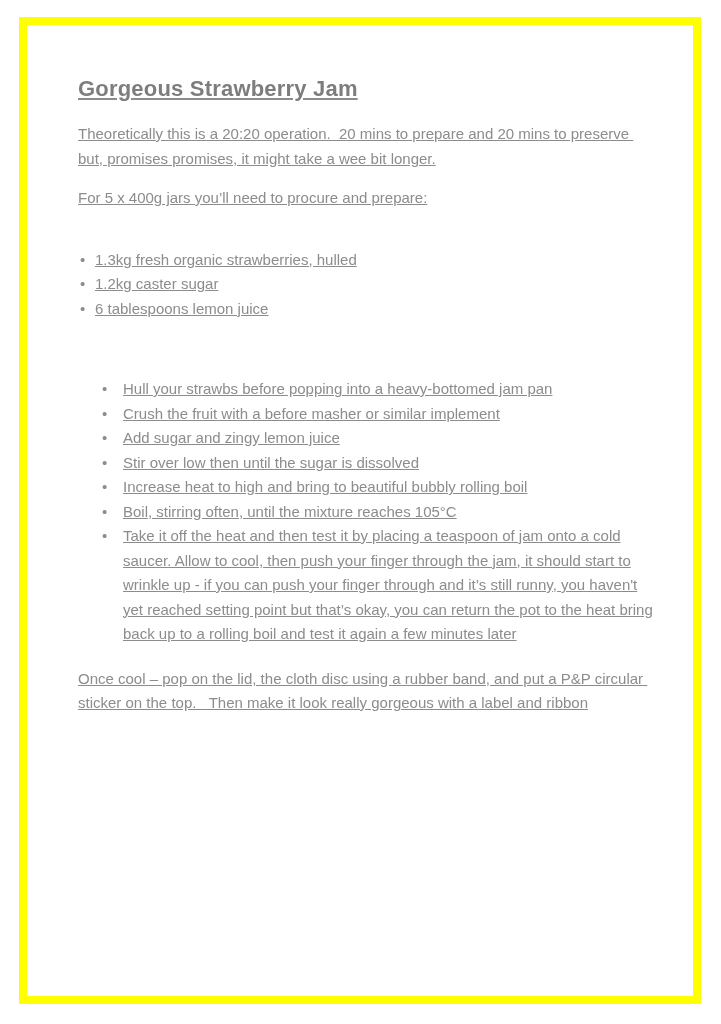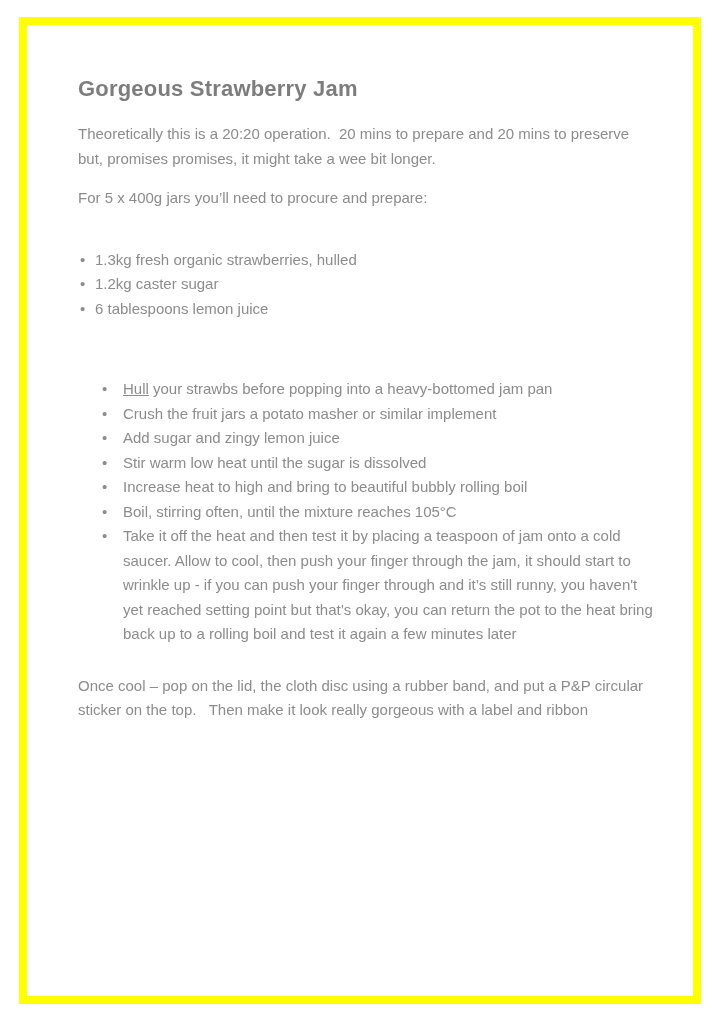--- a/index.html
+++ b/index.html
@@ -25,20 +25,21 @@
     box-sizing: border-box;
   }
   .content {
     position: absolute;
     left: 78px;
     top: 74px;
     width: 578px;
     color: #8C8C8C;
     font-size: 15px;
     line-height: 24.5px;
+    text-decoration: underline;
   }
   h1.title {
     font-size: 22px;
     line-height: 30px;
     font-weight: bold;
     color: #7D7D7D;
     margin: 0 0 18px 0;
     letter-spacing: 0.2px;
   }
   p {
@@ -55,21 +56,21 @@
   ul.ingredients { margin-bottom: 56px; margin-top: 37px; }
   ul.ingredients li {
     position: relative;
     padding-left: 17px;
   }
   ul.ingredients li::before {
     content: "\2022";
     position: absolute;
     left: 2px;
   }
-  ul.steps { margin-bottom: 27px; }
+  ul.steps { margin-bottom: 20px; }
   ul.steps li {
     position: relative;
     padding-left: 45px;
   }
   ul.steps li::before {
     content: "\2022";
     position: absolute;
     left: 24px;
   }
   .u { text-decoration: underline; }
@@ -96,23 +97,23 @@
     <p class="jars-line">For 5 x 400g jars you’ll need to procure and prepare:</p>
 
     <ul class="ingredients">
       <li>1.3kg fresh organic strawberries, hulled</li>
       <li>1.2kg caster sugar</li>
       <li>6 tablespoons lemon juice</li>
     </ul>
 
     <ul class="steps">
       <li><span class="u">Hull</span><span> your strawbs before popping into a heavy-bottomed jam pan</span></li>
-      <li><span class="u"></span><span>Crush the fruit jars a potato masher or similar implement</span></li>
+      <li><span class="u"></span><span>Crush the fruit with a before masher or similar implement</span></li>
       <li><span class="u"></span><span>Add sugar and zingy lemon juice</span></li>
-      <li><span class="u"></span><span>Stir warm low heat until the sugar is dissolved</span></li>
+      <li><span class="u"></span><span>Stir over low then until the sugar is dissolved</span></li>
       <li><span class="u"></span><span>Increase heat to high and bring to beautiful bubbly rolling boil</span></li>
       <li><span class="u"></span><span>Boil, stirring often, until the mixture reaches 105°C</span></li>
       <li><span class="u"></span><span>Take it off the heat and then test it by placing a teaspoon of jam onto a cold saucer. Allow to cool, then push your finger through the jam, it should start to wrinkle up - if you can push your finger through and it’s still runny, you haven't yet reached setting point but that’s okay, you can return the pot to the heat bring back up to a rolling boil and test it again a few minutes later</span></li>
     </ul>
 
 
     <p class="finishing-para">Once cool – pop on the lid, the cloth disc using a rubber band, and put a P&amp;P circular sticker on the top.   Then make it look really gorgeous with a label and ribbon</p>
 
 
   </main>

